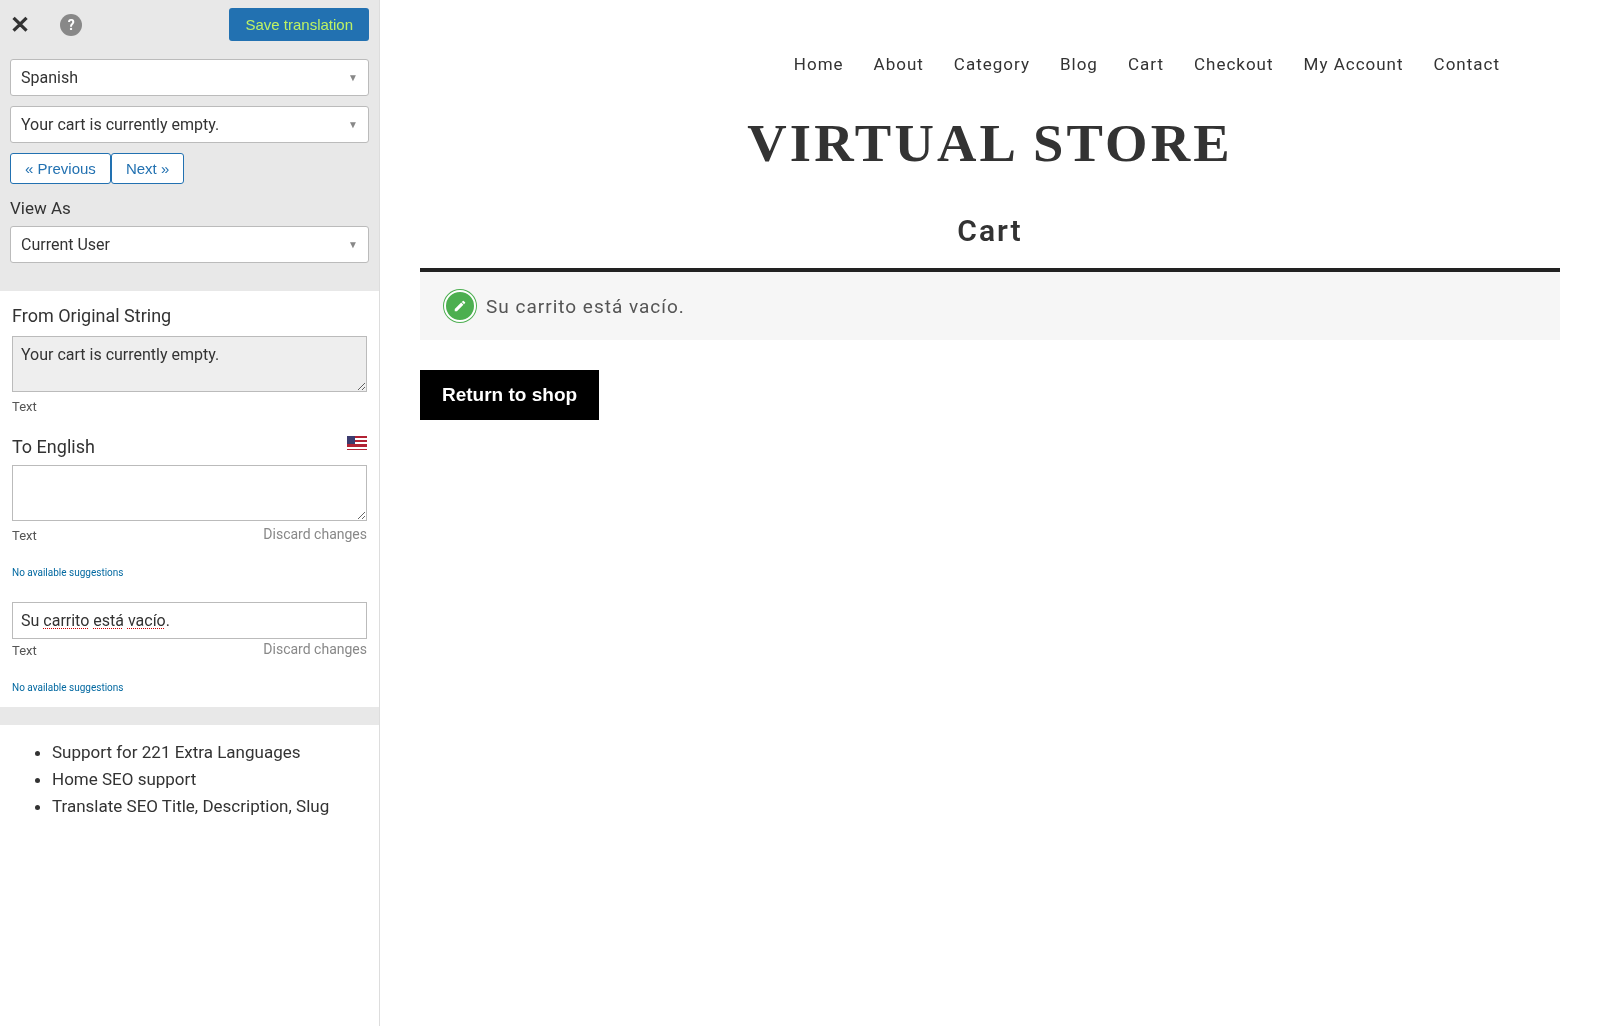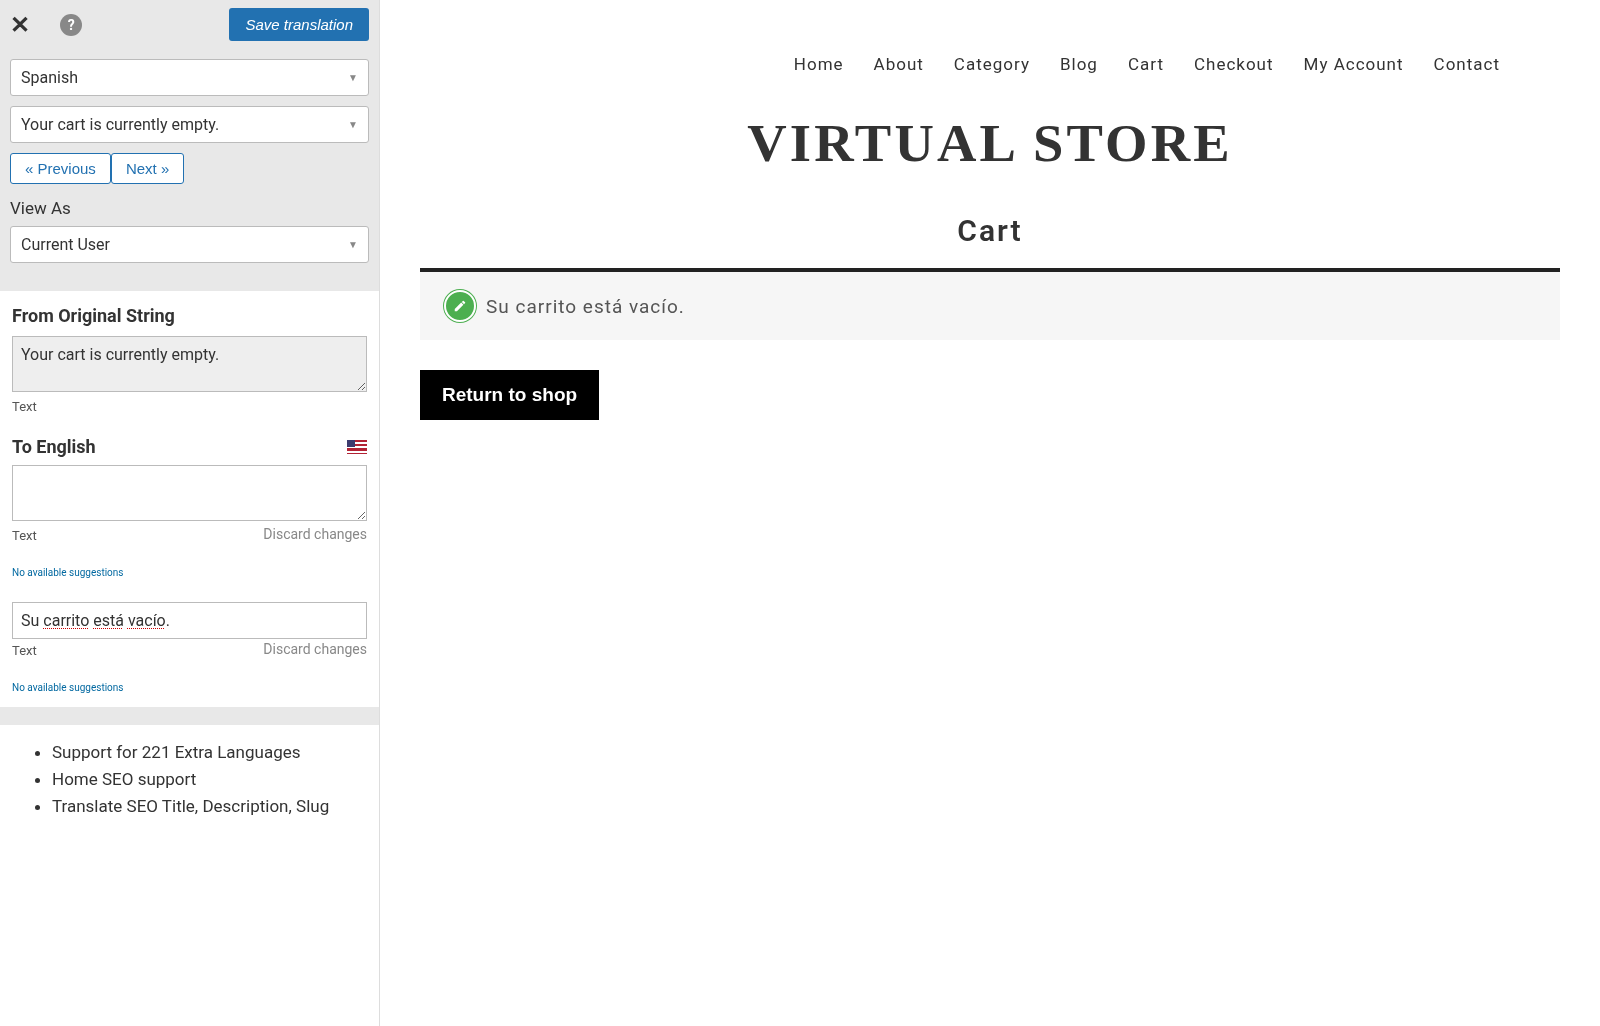--- a/index.html
+++ b/index.html
@@ -2,36 +2,36 @@
 <html><head>
 <meta charset="utf-8">
 <style>
 * { box-sizing: border-box; margin: 0; padding: 0; }
 body { font-family: -apple-system, BlinkMacSystemFont, "Segoe UI", Roboto, sans-serif; font-size: 14px; color: #333; display: flex; height: 100vh; overflow: hidden; }
 .sidebar { width: 380px; background: #fff; overflow-y: auto; border-right: 1px solid #ddd; }
 .top-bar { background: #e8e8e8; padding: 8px 10px; display: flex; align-items: center; justify-content: space-between; }
 .top-left { display: flex; align-items: center; gap: 30px; }
 .close-x { font-size: 24px; font-weight: bold; cursor: pointer; color: #333; }
 .help-icon { width: 22px; height: 22px; border-radius: 50%; background: #888; color: #fff; display: flex; align-items: center; justify-content: center; font-size: 14px; font-weight: bold; cursor: pointer; }
-.save-btn { background: #2271b1; color: #ffffff; border: none; padding: 8px 16px; border-radius: 3px; font-size: 15px; cursor: pointer; font-style: italic; }
+.save-btn { background: #2271b1; color: #bef264; border: none; padding: 8px 16px; border-radius: 3px; font-size: 15px; cursor: pointer; }
 .section-gray { background: #e8e8e8; padding: 10px; }
 .dropdown { width: 100%; padding: 8px 10px; border: 1px solid #bbb; border-radius: 3px; background: #fff; font-size: 16px; color: #333; cursor: pointer; margin-bottom: 10px; display: flex; justify-content: space-between; align-items: center; text-align: center; }
 .dropdown-arrow { color: #888; font-size: 10px; }
 .nav-buttons { display: flex; margin-top: 5px; }
 .nav-btn { padding: 6px 14px; border: 1px solid #2271b1; color: #2271b1; background: #fff; border-radius: 3px; font-size: 15px; cursor: pointer; }
 .label { font-size: 17px; color: #333; margin-bottom: 8px; display: block; }
 .section-white { padding: 14px 12px; background: #fff; }
-.heading { font-size: 18px; font-weight: 700; margin-bottom: 10px; }
+.heading { font-size: 18px; font-weight: 400; margin-bottom: 10px; }
 .readonly-area { width: 100%; padding: 8px; border: 1px solid #bbb; background: #eee; font-size: 16px; color: #333; resize: vertical; min-height: 34px; font-family: inherit; }
 .text-area { width: 100%; padding: 8px; border: 1px solid #bbb; background: #fff; font-size: 16px; color: #333; resize: vertical; min-height: 34px; font-family: inherit; }
 .sub-label { font-size: 13px; color: #555; margin-top: 4px; }
 .row-between { display: flex; justify-content: space-between; align-items: center; }
 .discard { font-size: 14px; color: #888; cursor: pointer; }
 .suggestion { font-size: 10px; color: #0369a1; margin-top: 24px; }
-.lang-row { display: flex; justify-content: space-between; align-items: center; margin-bottom: 8px; }
+.lang-row { display: flex; justify-content: space-between; margin-bottom: 8px; }
 .flag { width: 20px; height: 14px; }
 .flag-us { background: linear-gradient(to bottom, #b22234 0%, #b22234 15%, #fff 15%, #fff 30%, #b22234 30%, #b22234 45%, #fff 45%, #fff 60%, #b22234 60%, #b22234 75%, #fff 75%, #fff 90%, #b22234 90%); position: relative; }
 .flag-us::before { content: ""; position: absolute; top: 0; left: 0; width: 40%; height: 55%; background: #3c3b6e; }
 .flag-es { background: linear-gradient(to bottom, #c60b1e 0%, #c60b1e 25%, #ffc400 25%, #ffc400 75%, #c60b1e 75%); }
 .divider-gray { height: 18px; background: #e8e8e8; }
 .extra-heading { font-size: 22px; font-weight: bold; text-align: center; margin: 20px 0; }
 .bullet-list { list-style: disc; padding-left: 40px; font-size: 17px; line-height: 1.6; }
 .preview { flex: 1; background: #fff; overflow-y: auto; padding: 0 40px; }
 .nav-menu { display: flex; justify-content: flex-end; gap: 30px; padding: 20px 60px 10px; font-size: 17px; letter-spacing: 1px; color: #333; margin-top: 34px; }
 .nav-item { cursor: pointer; }

